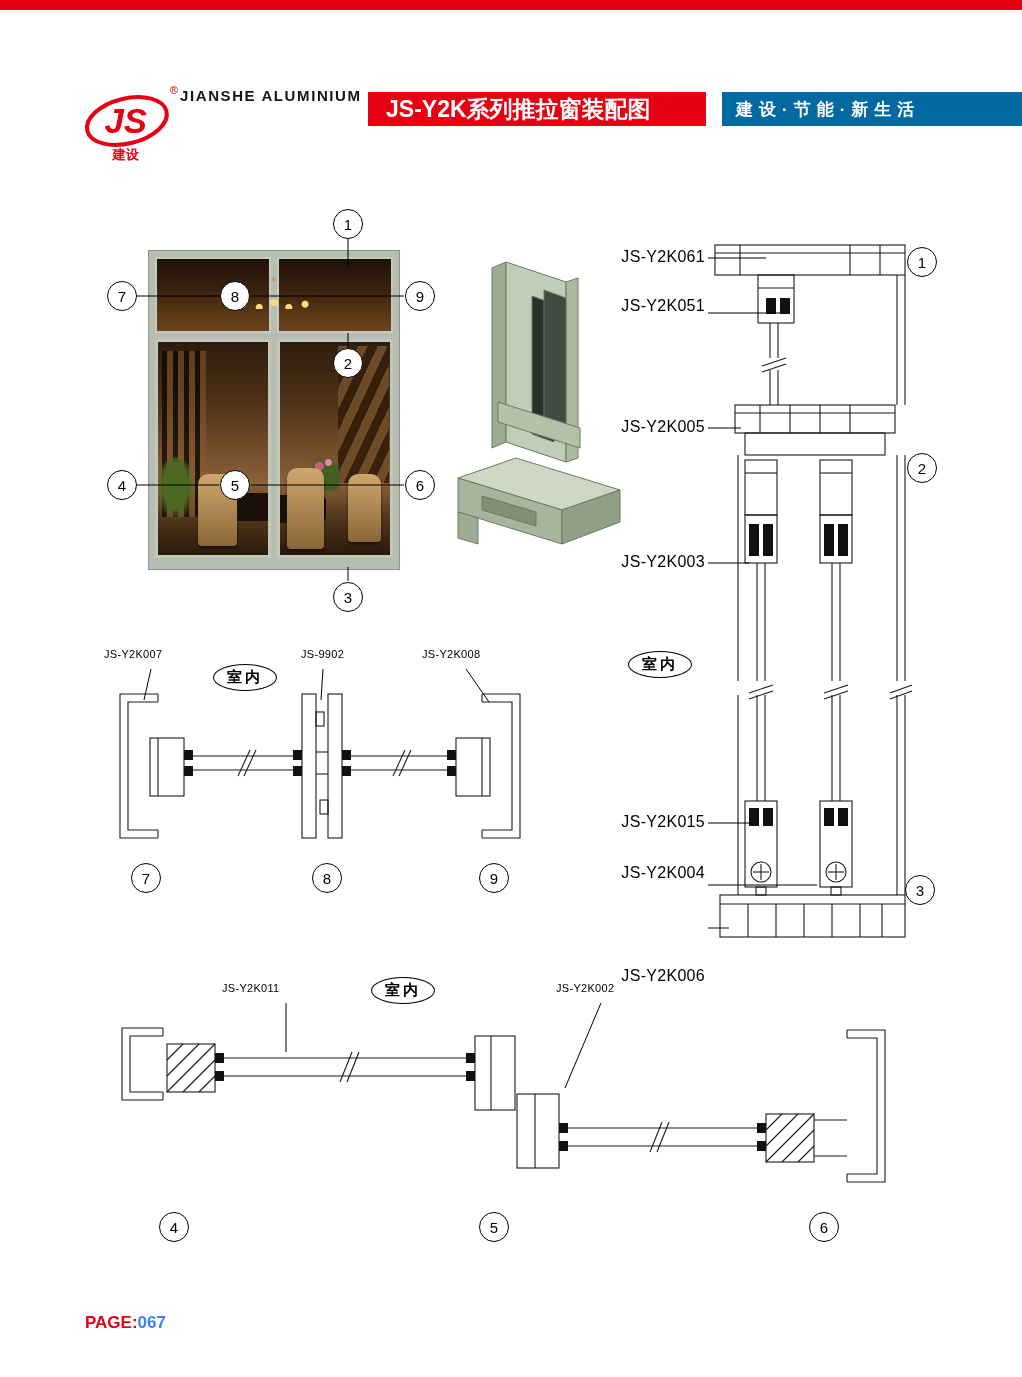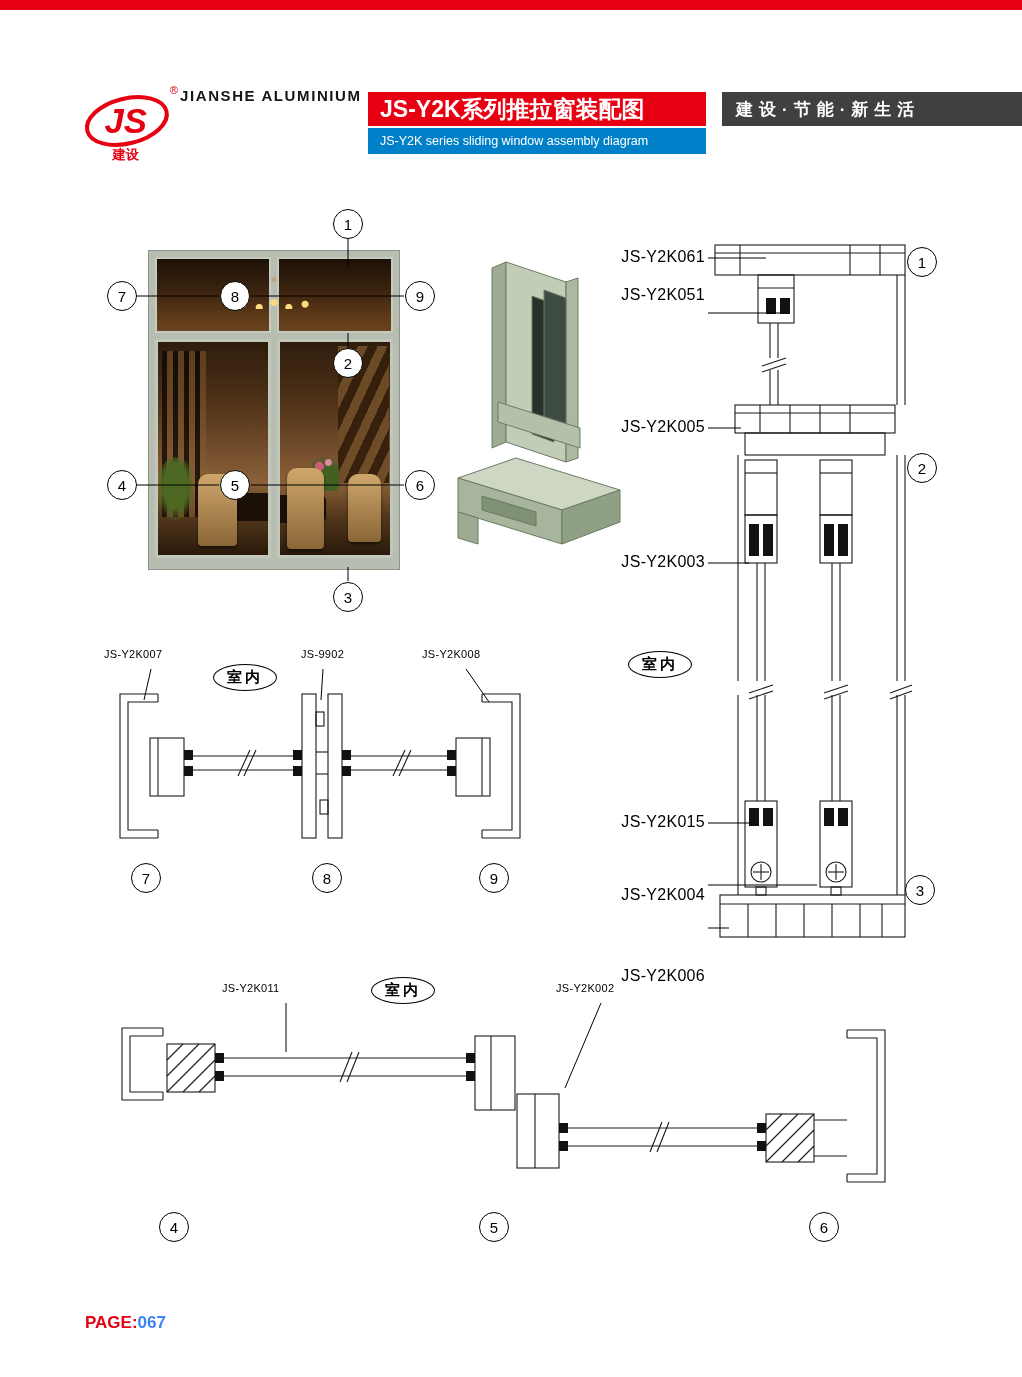--- a/index.html
+++ b/index.html
@@ -7,23 +7,23 @@
   #page{position:relative;width:1022px;height:1377px;background:#fff;margin:0 auto;overflow:hidden}
 
   .topbar{position:absolute;left:0;top:0;width:100%;height:10px;background:#e60012}
 
   
   .logo{position:absolute;left:82px;top:80px;width:102px;height:82px}
   .brand{position:absolute;left:180px;top:86px}
   .brand-cn{font-size:44px;font-weight:900;color:#151515;letter-spacing:3px;line-height:1}
   .brand-en{font-size:15px;font-weight:700;color:#151515;letter-spacing:1.6px;margin-top:1px}
   .bar{position:absolute;color:#fff;display:flex;align-items:center;white-space:nowrap}
-  .bar-title-red{left:368px;top:92px;width:338px;height:34px;background:#e60012;font-size:23px;font-weight:700;padding-left:12px}
+  .bar-title-red{left:368px;top:92px;width:338px;height:34px;background:#e60012;font-size:23px;font-weight:700;padding-left:18px}
   .bar-title-blue{left:368px;top:128px;width:338px;height:26px;background:#0080c8;font-size:12.5px;padding-left:12px}
-  .bar-slogan-red{left:722px;top:92px;width:300px;height:34px;background:#404040;font-size:17px;font-weight:700;letter-spacing:6px;padding-left:14px}
+  .bar-slogan-red{left:722px;top:92px;width:300px;height:34px;background:#0369a1;font-size:17px;font-weight:700;letter-spacing:6px;padding-left:14px}
   .bar-slogan-blue{left:722px;top:128px;width:300px;height:26px;background:#0080c8;font-size:12.5px;padding-left:14px}
 
   
   .callout{position:absolute;width:30px;height:30px;border:1.6px solid #000;border-radius:50%;background:#fff;display:flex;align-items:center;justify-content:center;font-size:15px;color:#000;z-index:5}
   .lbl{position:absolute;font-size:11px;color:#000;white-space:nowrap;z-index:4;letter-spacing:.3px}
   .lbl-r{position:absolute;right:317px;font-size:16px;color:#000000;white-space:nowrap;z-index:4;text-align:left;letter-spacing:.3px}
   .oval{position:absolute;border:1.6px solid #000;border-radius:50%;padding:3px 13px;font-size:15px;font-weight:700;background:#fff;z-index:4;letter-spacing:3px;color:#000}
   .leaders{position:absolute;left:0;top:0;z-index:3;pointer-events:none}
   .drawing{position:absolute;z-index:1}
 
@@ -76,21 +76,20 @@
   <svg class="logo" viewBox="0 0 100 80">
     <ellipse cx="44" cy="40" rx="40" ry="22" fill="none" stroke="#e60012" stroke-width="4" transform="rotate(-14 44 40)"></ellipse>
     <text x="22" y="52" font-size="34" font-style="italic" font-weight="bold" fill="#e60012">JS</text>
     <text x="86" y="14" font-size="11" fill="#e60012">®</text>
     <text x="30" y="77" font-size="13" font-weight="bold" fill="#e60012">建设</text>
   </svg>
   <div class="brand">
     <div class="brand-en">JIANSHE ALUMINIUM</div>
   </div>
   <div class="bar bar-title-red">JS-Y2K系列推拉窗装配图</div>
-  <div class="bar bar-title-blue">JS-Y2K series sliding window assembly diagram</div>
   <div class="bar bar-slogan-red">建设·节能·新生活</div>
 
   <div class="photo">
     <div class="ph-grid">
       <div class="ph-transom">
         <div class="ph-pane"></div>
         <div class="ph-pane"></div>
         <div class="chandelier"></div>
       </div>
       <div class="ph-main">
@@ -356,25 +355,25 @@
   <div class="callout" style="left:333px;top:348px">2</div>
   <div class="callout" style="left:333px;top:582px">3</div>
   <div class="callout" style="left:107px;top:470px">4</div>
   <div class="callout" style="left:220px;top:470px">5</div>
   <div class="callout" style="left:405px;top:470px">6</div>
   <div class="callout" style="left:107px;top:281px">7</div>
   <div class="callout" style="left:220px;top:281px">8</div>
   <div class="callout" style="left:405px;top:281px">9</div>
 
   <div class="lbl-r" style="top:248px">JS-Y2K061</div>
-  <div class="lbl-r" style="top:286px">JS-Y2K051</div>
+  <div class="lbl-r" style="top:297px">JS-Y2K051</div>
   <div class="lbl-r" style="top:418px">JS-Y2K005</div>
   <div class="lbl-r" style="top:553px">JS-Y2K003</div>
   <div class="lbl-r" style="top:813px">JS-Y2K015</div>
-  <div class="lbl-r" style="top:886px">JS-Y2K004</div>
+  <div class="lbl-r" style="top:864px">JS-Y2K004</div>
   <div class="lbl-r" style="top:967px">JS-Y2K006</div>
   <div class="oval" style="left:628px;top:651px">室内</div>
   <div class="callout" style="left:907px;top:247px">1</div>
   <div class="callout" style="left:907px;top:453px">2</div>
   <div class="callout" style="left:905px;top:875px">3</div>
 
   <div class="lbl" style="left:104px;top:648px">JS-Y2K007</div>
   <div class="lbl" style="left:301px;top:648px">JS-9902</div>
   <div class="lbl" style="left:422px;top:648px">JS-Y2K008</div>
   <div class="oval" style="left:213px;top:664px">室内</div>

